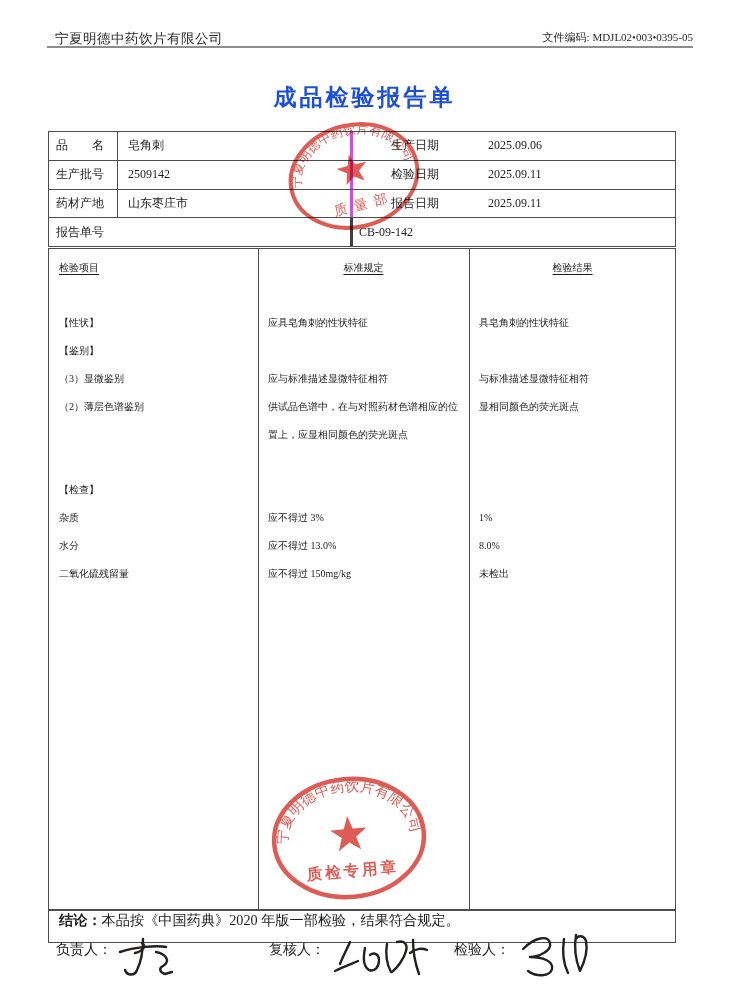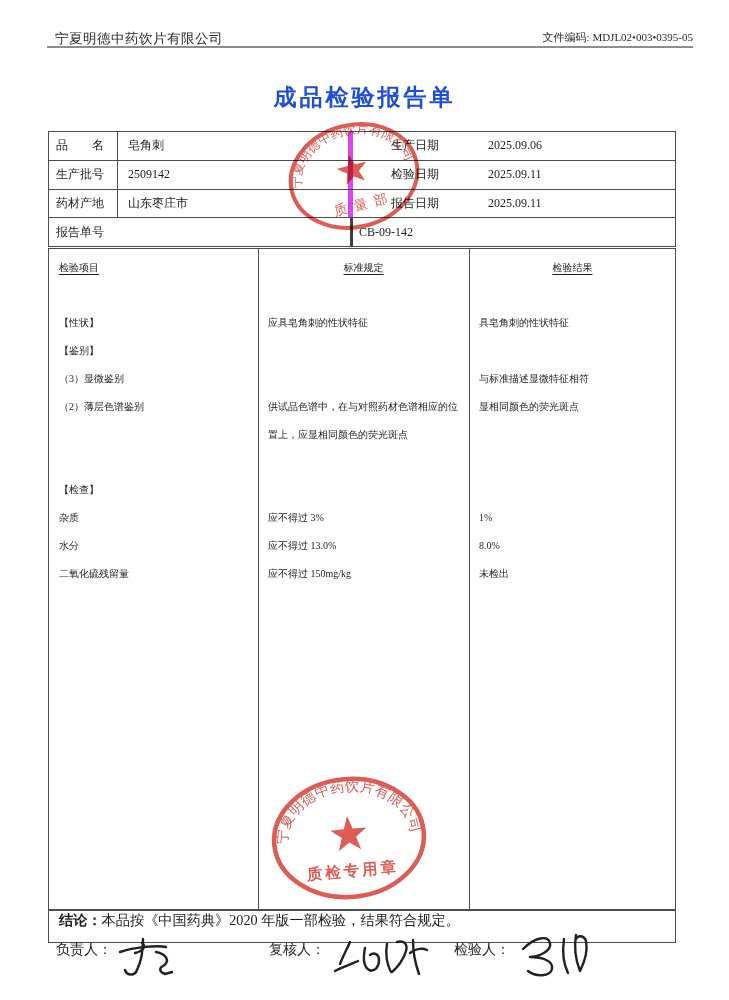--- a/index.html
+++ b/index.html
@@ -12,21 +12,21 @@
   .hdr-right{position:absolute;right:36px;top:30px;font-size:11px;color:#2a2a2a;}
   .hdr-rule{position:absolute;left:47px;top:46px;width:646px;border-top:2px solid #8d8d8d;}
   .title{position:absolute;left:0;top:82px;width:100%;margin:0;text-align:center;
     font-family:"Liberation Sans","DejaVu Sans",sans-serif;font-size:23px;font-weight:bold;letter-spacing:3px;color:#1d4ed8;}
   
   .info-table{position:absolute;left:48px;top:131px;width:628px;height:116px;
     border:1px solid #4d4d4d;box-sizing:border-box;display:flex;flex-direction:column;font-size:12px;}
   .irow{flex:1;display:flex;border-bottom:1px solid #4d4d4d;align-items:stretch;}
   .irow.last{border-bottom:none;}
   .ilabel{width:69px;border-right:1px solid #4d4d4d;padding-left:7px;display:flex;align-items:center;box-sizing:border-box;}
-  .ivalue{width:235px;border-right:5px solid #d946ef;padding-left:10px;display:flex;align-items:center;box-sizing:border-box;}
+  .ivalue{width:235px;border-right:3px solid #d946ef;padding-left:10px;display:flex;align-items:center;box-sizing:border-box;}
   .ilabel-wide{width:304px;border-right:3px solid #404040;padding-left:7px;display:flex;align-items:center;box-sizing:border-box;}
   .iright{flex:1;display:flex;align-items:center;}
   .dlabel{width:97px;padding-left:6px;box-sizing:border-box;margin-left:32px;}
   .dvalue{padding-left:6px;}
   
   .main-table{position:absolute;left:48px;top:248px;width:628px;height:662px;
     border:1px solid #4d4d4d;box-sizing:border-box;font-size:10px;}
   .vline{position:absolute;top:0;bottom:0;width:0;border-left:1px solid #4d4d4d;}
   .v1{left:209px;}.v2{left:420px;}
   .mth{position:absolute;top:8px;line-height:22px;text-decoration:underline;text-underline-offset:3px;}
@@ -105,20 +105,21 @@
     <div class="mth h-std">标准规定</div>
     <div class="mth h-res">检验结果</div>
 
     <div class="cell c-item" style="top:60px">【性状】</div>
     <div class="cell c-std" style="top:60px">应具皂角刺的性状特征</div>
     <div class="cell c-res" style="top:60px">具皂角刺的性状特征</div>
 
     <div class="cell c-item" style="top:88px">【鉴别】</div>
 
     <div class="cell c-item" style="top:116px">（3）显微鉴别</div>
+    <div class="cell c-std" style="top:116px">应与标准描述显微特征相符</div>
     <div class="cell c-res" style="top:116px">与标准描述显微特征相符</div>
 
     <div class="cell c-item" style="top:144px">（2）薄层色谱鉴别</div>
     <div class="cell c-std" style="top:144px">供试品色谱中，在与对照药材色谱相应的位置上，应显相同颜色的荧光斑点</div>
     <div class="cell c-res" style="top:144px">显相同颜色的荧光斑点</div>
 
     <div class="cell c-item" style="top:227px">【检查】</div>
 
     <div class="cell c-item" style="top:255px">杂质</div>
     <div class="cell c-std" style="top:255px">应不得过 3%</div>

